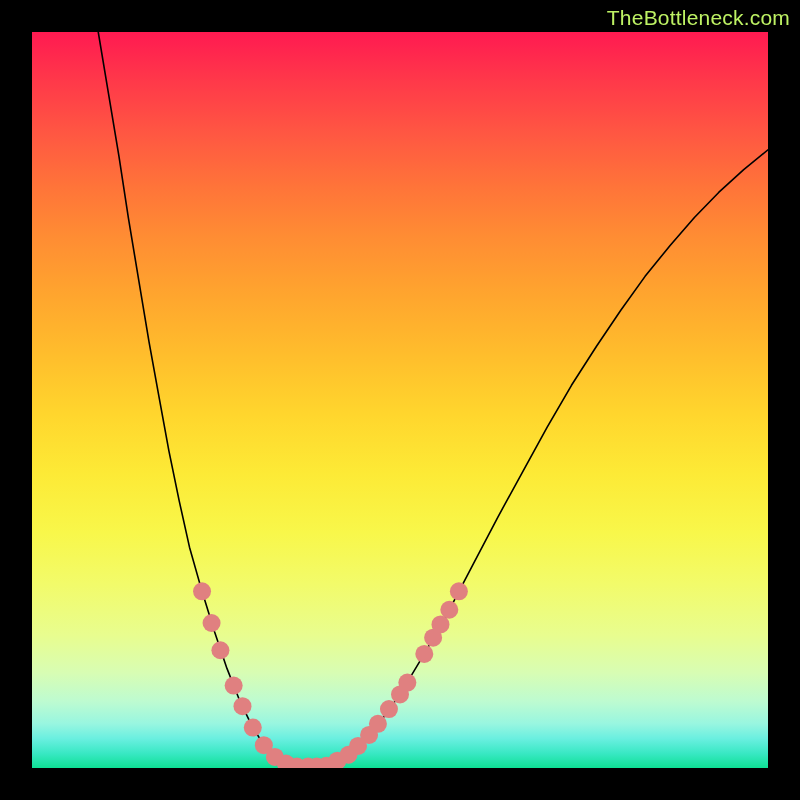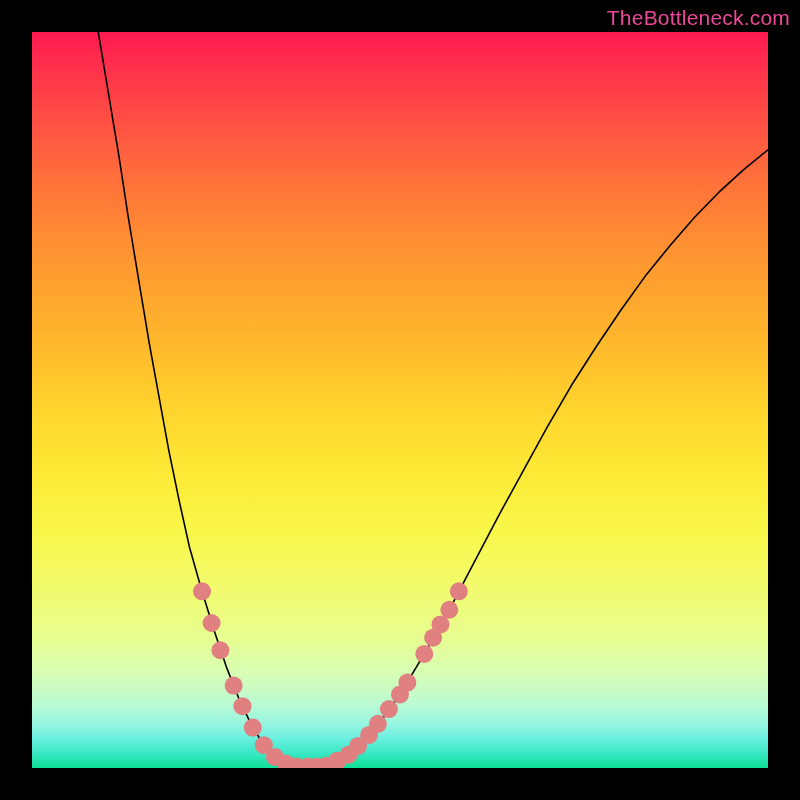--- a/index.html
+++ b/index.html
@@ -40,21 +40,21 @@
       #bdfbd1 91%,
       #98f6e0 94%,
       #6aefe0 96%,
       #39e8c4 98%,
       #0ee094 100%);
   }
   .attr {
     position: absolute;
     top: 6px;
     right: 10px;
-    color: #ec4899;
+    color: #bef264;
     font-size: 21px;
     font-weight: 500;
     letter-spacing: 0.2px;
   }
   svg.curve {
     position: absolute;
     left: 0;
     top: 0;
     width: 736px;
     height: 736px;

